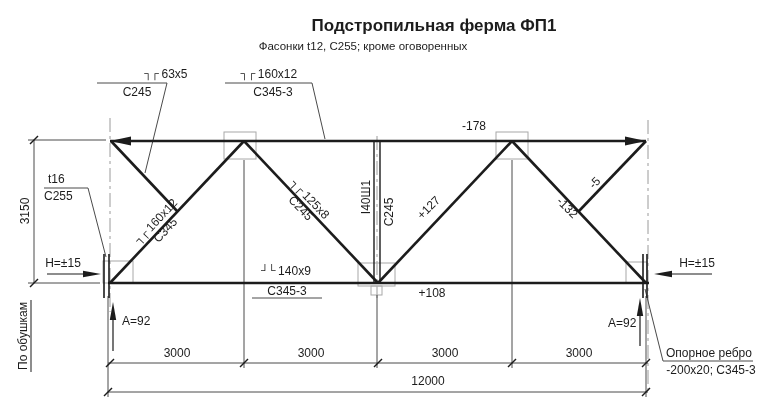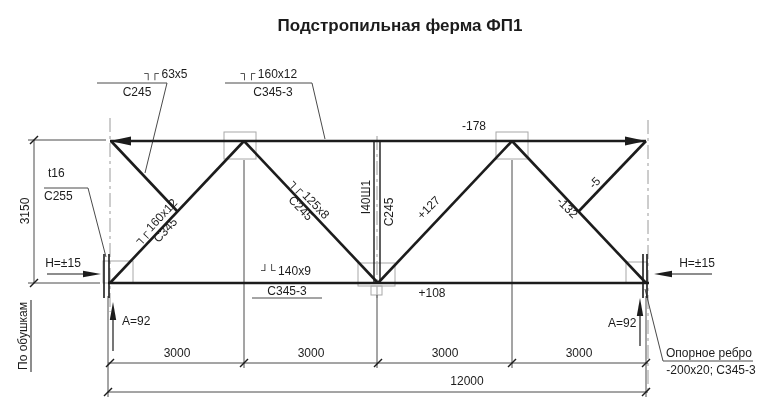--- a/index.html
+++ b/index.html
@@ -6,21 +6,21 @@
   #canvas{position:relative;width:766px;height:406px;background:#fff;overflow:hidden;
           font-family:"Liberation Sans",sans-serif;color:#1c1c1c;}
   svg{position:absolute;left:0;top:0;}
   .lbl{position:absolute;font-size:12px;line-height:13px;white-space:nowrap;color:#1c1c1c;}
   .ctr{transform:translate(-50%,-50%);}
   .rot-90{transform:translate(-50%,-50%) rotate(-90deg);}
   .rotm47{transform:translate(-50%,-50%) rotate(-47deg);}
   .rotp46{transform:translate(-50%,-50%) rotate(46deg);}
   .rotm45{transform:translate(-50%,-50%) rotate(-45deg);}
   .rotp45{transform:translate(-50%,-50%) rotate(45deg);}
-  .title{font-size:17px;font-weight:bold;}
+  .title{font-size:17px;font-weight:bold;margin-left:34px;}
   .sub{font-size:11.5px;}
   .mlabel{text-align:center;}
   .sym{font-size:11px;letter-spacing:-1px;position:relative;top:-1px;}
   .underln{border-bottom:1px solid #1c1c1c;padding:0 2px 1px 2px;}
 </style>
 </head>
 <body>
 
 <div id="canvas">
 
@@ -119,40 +119,41 @@
       <line x1="113" y1="351" x2="113" y2="318" stroke="#1c1c1c" stroke-width="1.2"></line>
       <polygon points="113,302 109.8,320 116.2,320" fill="#1c1c1c"></polygon>
     </g>
     <g>
       <line x1="640" y1="346" x2="640" y2="314" stroke="#1c1c1c" stroke-width="1.2"></line>
       <polygon points="640,298 636.8,316 643.2,316" fill="#1c1c1c"></polygon>
     </g>
   </svg>
 
   <div class="lbl ctr title" style="left:400px;top:25px;">Подстропильная ферма ФП1</div>
+  <div class="lbl ctr sub" style="left:363px;top:46px;">Фасонки t12, С255; кроме оговоренных</div>
 
   <div class="lbl ctr" style="left:131px;top:74px;margin-left:35px;">
     <span class="sym">┐┌</span>
     <span>63x5</span>
   </div>
   <div class="lbl ctr" style="left:137px;top:92px;">С245</div>
 
   <div class="lbl ctr" style="left:269px;top:74px;">
     <span class="sym">┐┌</span>
     <span>160x12</span>
   </div>
   <div class="lbl ctr" style="left:273px;top:92px;">С345-3</div>
 
   <div class="lbl ctr" style="left:286px;top:271px;">
     <span class="sym">┘└</span>
     <span>140x9</span>
   </div>
   <div class="lbl ctr" style="left:287px;top:291px;">С345-3</div>
 
-  <div class="lbl" style="left:48px;top:167px;">t16</div>
+  <div class="lbl" style="left:48px;top:173px;">t16</div>
   <div class="lbl" style="left:44px;top:190px;">С255</div>
 
   <div class="lbl ctr" style="left:709px;top:353px;text-align:right;">Опорное ребро</div>
   <div class="lbl ctr" style="left:711px;top:370px;">-200x20; С345-3</div>
 
   <div class="lbl rotm47 mlabel" style="left:161px;top:226px;">
     <div><span class="sym">┐┌</span>
       <span>160x12</span></div>
     <div>С345</div>
   </div>
@@ -170,21 +171,21 @@
   <div class="lbl ctr" style="left:432px;top:293px;">+108</div>
   <div class="lbl rotm45" style="left:429px;top:208px;">+127</div>
   <div class="lbl rotp45" style="left:567px;top:208px;">-132</div>
   <div class="lbl rotm45" style="left:595px;top:183px;">-5</div>
 
   <div class="lbl rot-90" style="left:25px;top:211px;">3150</div>
   <div class="lbl ctr" style="left:177px;top:353px;">3000</div>
   <div class="lbl ctr" style="left:311px;top:353px;">3000</div>
   <div class="lbl ctr" style="left:445px;top:353px;">3000</div>
   <div class="lbl ctr" style="left:579px;top:353px;">3000</div>
-  <div class="lbl ctr" style="left:428px;top:381px;margin-left:39px;">12000</div>
+  <div class="lbl ctr" style="left:428px;top:381px;">12000</div>
   <div class="lbl rot-90 underln" style="left:24px;top:336px;">По обушкам</div>
 
   <div class="lbl ctr" style="left:63px;top:263px;">H=±15</div>
   <div class="lbl ctr" style="left:697px;top:263px;">H=±15</div>
   <div class="lbl" style="left:122px;top:315px;">A=92</div>
   <div class="lbl" style="left:608px;top:317px;">A=92</div>
 
 </div>
 
 </body></html>

